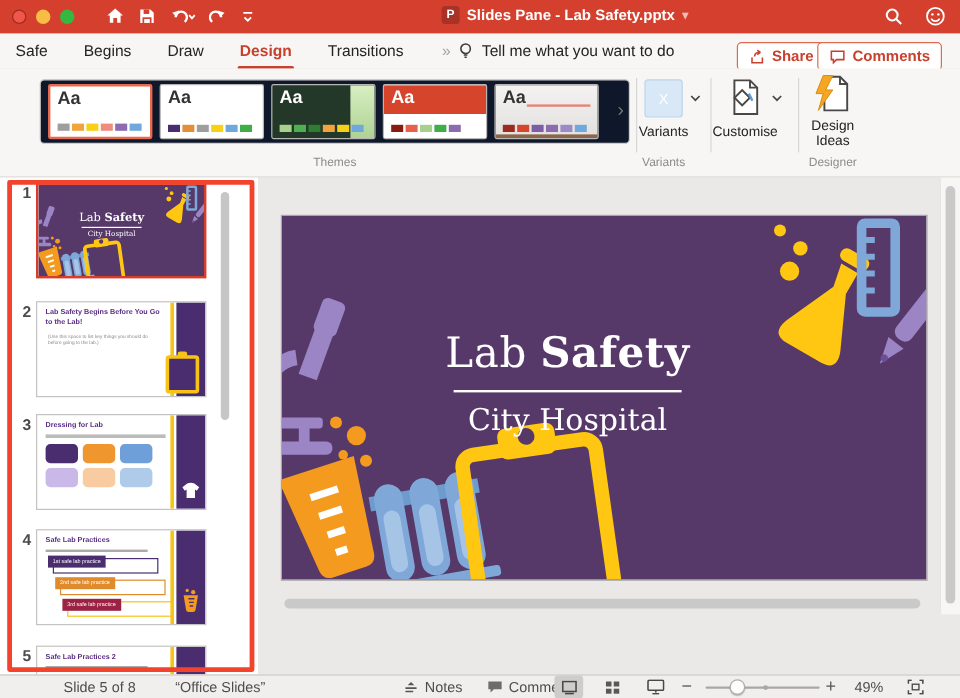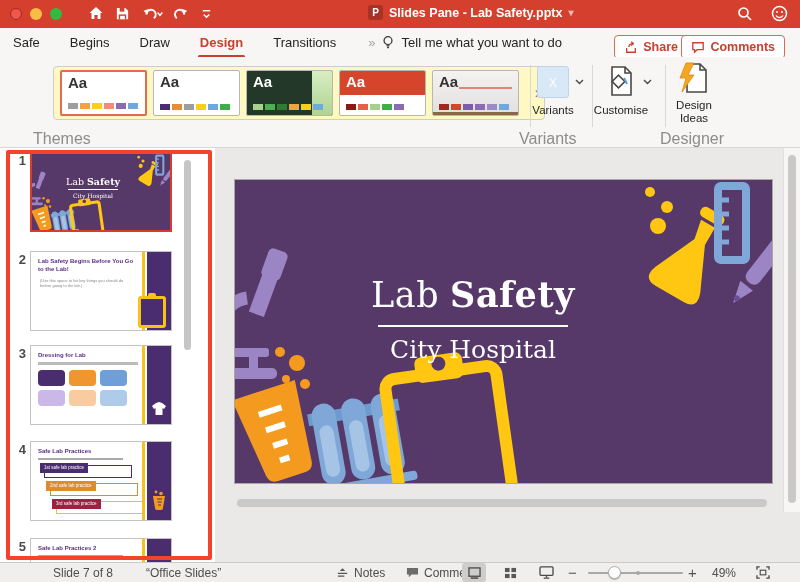--- a/index.html
+++ b/index.html
@@ -22,40 +22,40 @@
   .tab{position:relative;cursor:default;white-space:nowrap;}
   .tab.active{color:#C8412E;font-weight:700;}
   .tab.active::after{content:"";position:absolute;left:-2px;right:-2px;bottom:-8px;height:3px;border-radius:2px;background:#C8412E;}
   .tellme{display:flex;align-items:center;gap:7px;margin-left:2px;}
   .tellme .chevrons{color:#A5A3A1;font-size:13px;letter-spacing:-2px;}
   .ribbon-btn{position:absolute;top:7px;height:22px;display:flex;align-items:center;gap:5px;padding:0 9px;background:#fff;border:1px solid #DC6B52;border-radius:4px;color:#C8412E;font-size:12.5px;font-weight:700;}
   .share-btn{right:112px;}
   .comments-btn{right:15px;}
   
   .ribbon{position:absolute;left:0;top:57px;width:800px;height:91px;background:#F7F6F4;border-bottom:1px solid #D9D7D5;box-sizing:border-box;}
-  .gallery{position:absolute;left:33px;top:9px;width:492px;height:54px;background:#fef9c3;border:1px solid #CFCDCB;border-radius:4px;display:flex;align-items:center;padding-left:6px;box-sizing:border-box;gap:6px;margin-left:20px;}
+  .gallery{position:absolute;left:33px;top:9px;width:492px;height:54px;background:#0f172a;border:1px solid #CFCDCB;border-radius:4px;display:flex;align-items:center;padding-left:6px;box-sizing:border-box;gap:6px;}
   .theme{position:relative;width:87px;height:46px;background:#fff;border:1px solid #B8B6B4;border-radius:2px;box-sizing:border-box;overflow:hidden;}
   .theme.selected{border:2px solid #E76A4E;}
   .theme .aa{position:absolute;top:2px;left:6px;font-size:15px;font-weight:600;color:#333;z-index:2;}
   .swatches{position:absolute;bottom:5px;left:6px;display:flex;gap:2px;z-index:2;}
   .swatches span{width:10px;height:6px;display:inline-block;}
   .theme.dark{background:#243829;}
   .theme.dark .aa{color:#fff;}
   .theme.dark .strip{position:absolute;right:0;top:0;bottom:0;width:20px;background:linear-gradient(#D8EEC2,#AED394);}
   .theme.redband .band{position:absolute;left:0;top:0;right:0;height:24px;background:#D6442B;}
   .theme.redband .aa{color:#fff;}
   .theme.grayline{background:linear-gradient(#F4F3F2,#E2E0DE);}
   .theme.grayline .underl{position:absolute;left:26px;right:6px;top:16px;height:2px;background:#E05A47;opacity:.7;}
   .theme.grayline .base{position:absolute;left:0;right:0;bottom:0;height:3px;background:#8B6648;}
   .gal-more{margin-left:auto;margin-right:4px;color:#7A7876;font-size:16px;line-height:16px;}
   .vsep{position:absolute;top:8px;height:62px;width:1px;background:#DAD8D6;}
   .variants-box{position:absolute;left:537px;top:9px;width:32px;height:32px;background:#D9E8F7;border:1px solid #BCD4EC;border-radius:3px;color:rgba(255,255,255,.95);font-size:12px;text-align:center;line-height:32px;box-sizing:border-box;}
   .dd-chev{position:absolute;color:#4A4846;font-size:9px;}
   .rib-label{position:absolute;font-size:11.5px;color:#252423;text-align:center;line-height:13px;}
-  .group-label{position:absolute;top:73px;font-size:16px;color:#8E8C8A;text-align:left;}
+  .group-label{position:absolute;top:73px;font-size:10px;color:#8E8C8A;text-align:center;}
   .rib-icon{position:absolute;top:8px;}
   
   .content{position:absolute;left:0;top:148px;width:800px;height:414px;}
   .pane{position:absolute;left:0;top:0;width:215px;height:414px;background:#fff;overflow:hidden;}
   .annotation{position:absolute;left:6px;top:2px;width:206px;height:410px;border:4px solid #F4432C;border-radius:2px;box-sizing:border-box;z-index:30;pointer-events:none;}
   .slide-num{position:absolute;left:8px;width:18px;text-align:right;font-size:13px;font-weight:700;color:#4A4A4A;}
   .thumb{position:absolute;left:30px;width:142px;height:80px;background:#fff;border:1px solid #C5C3C1;box-sizing:border-box;overflow:hidden;}
   .thumb.selected{border:2px solid #D63D2A;}
   .pane-scroll{position:absolute;left:184px;top:12px;width:7px;height:190px;background:#C6C6C6;border-radius:4px;}
   
@@ -429,21 +429,21 @@
         </div>
       </div>
       <div class="hscroll"></div>
       <div class="vtrack"></div>
       <div class="vthumb"></div>
     </div>
 
   </div>
 
   <div class="statusbar">
-    <div class="sb" style="left:53px;">Slide 7 of 8</div>
+    <div class="sb" style="left:53px;">Slide 5 of 8</div>
     <div class="sb" style="left:146px;">“Office Slides”</div>
 
     <div class="sb" style="left:336px;">
       <svg width="13" height="13" viewBox="0 0 14 14">
           <path d="M4 5.5 l3 -3 l3 3 z" fill="#555"></path>
           <path d="M2 8 h10 M2 11 h7" stroke="#555" stroke-width="1.4"></path>
         </svg>
       <span>Notes</span>
     </div>
     <div class="sb" style="left:406px;">

